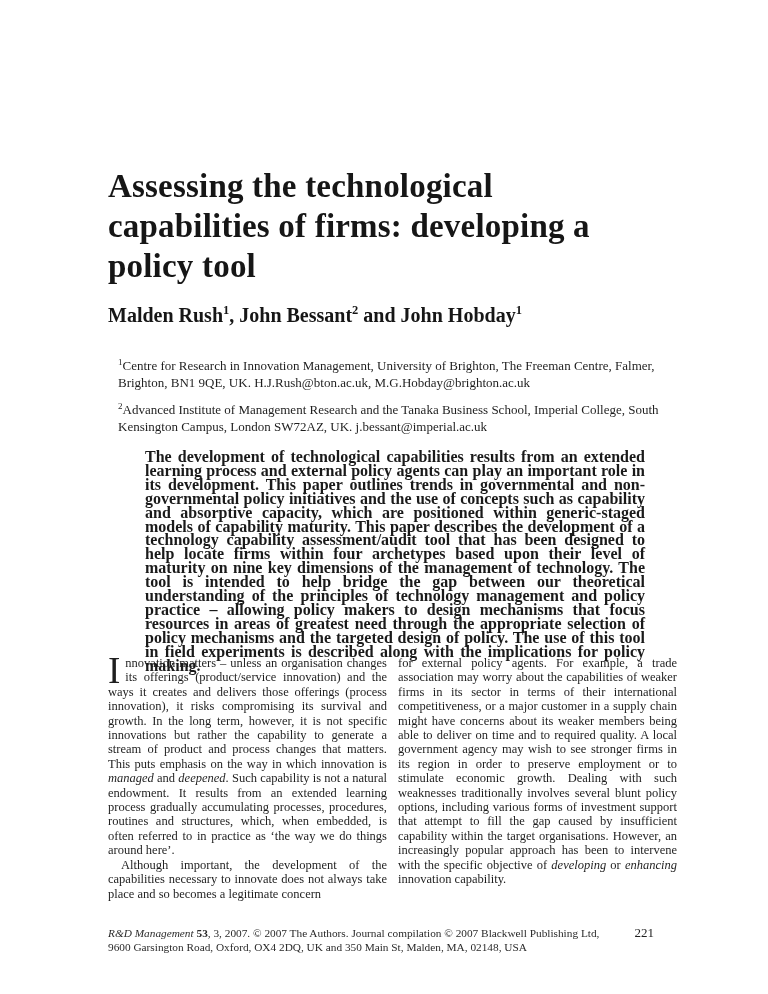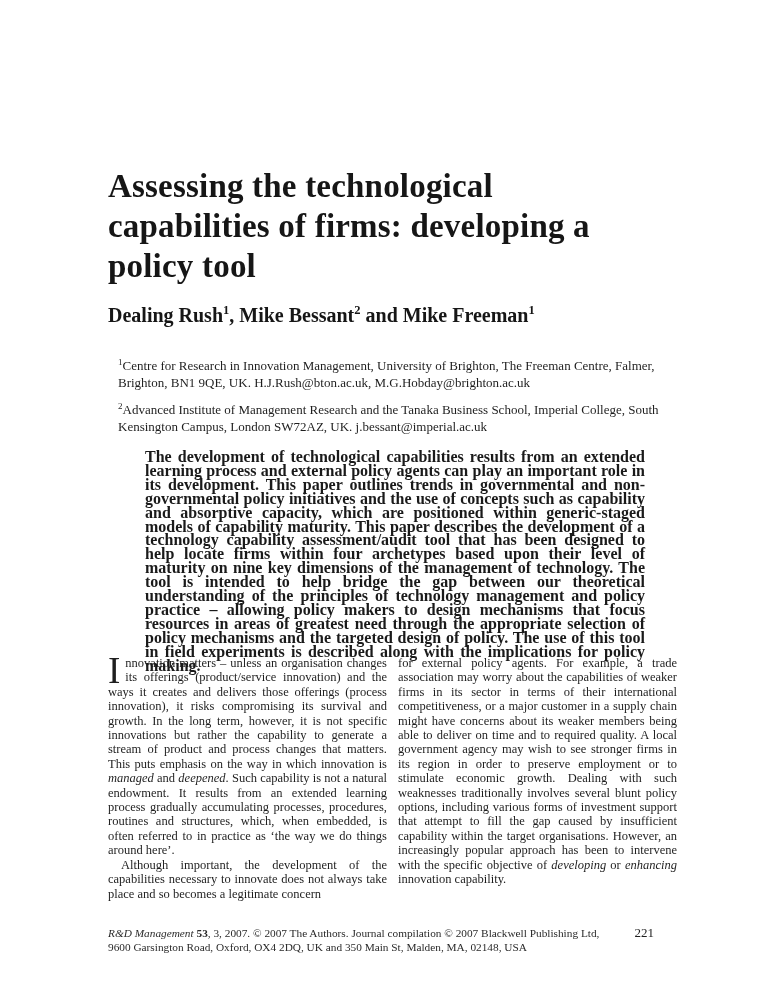--- a/index.html
+++ b/index.html
@@ -98,21 +98,21 @@
 <body>
 
 <div class="page">
 
   <h1 class="title">
       <span class="tline">Assessing the technological</span>
       <span class="tline">capabilities of firms: developing a</span>
       <span class="tline">policy tool</span>
     </h1>
 
-  <div class="authors"><span>Dealing Rush</span><sup>1</sup><span>, </span><span>Mike Bessant</span><sup>2</sup><span> and </span><span>Mike Freeman</span><sup>1</sup></div>
+  <div class="authors"><span>Malden Rush</span><sup>1</sup><span>, </span><span>John Bessant</span><sup>2</sup><span> and </span><span>John Hobday</span><sup>1</sup></div>
 
   <div class="affils">
     <p><sup>1</sup><span>Centre for Research in Innovation Management, University of Brighton, The Freeman Centre, Falmer, Brighton, BN1 9QE, UK. H.J.Rush@bton.ac.uk, M.G.Hobday@brighton.ac.uk</span></p>
     <p><sup>2</sup><span>Advanced Institute of Management Research and the Tanaka Business School, Imperial College, South Kensington Campus, London SW72AZ, UK. j.bessant@imperial.ac.uk</span></p>
   </div>
 
   <p class="abstract">The development of technological capabilities results from an extended learning process and external policy agents can play an important role in its development. This paper outlines trends in governmental and non-governmental policy initiatives and the use of concepts such as capability and absorptive capacity, which are positioned within generic-staged models of capability maturity. This paper describes the development of a technology capability assessment/audit tool that has been designed to help locate firms within four archetypes based upon their level of maturity on nine key dimensions of the management of technology. The tool is intended to help bridge the gap between our theoretical understanding of the principles of technology management and policy practice – allowing policy makers to design mechanisms that focus resources in areas of greatest need through the appropriate selection of policy mechanisms and the targeted design of policy. The use of this tool in field experiments is described along with the implications for policy making.</p>
 
   <div class="col col-left">
     <p class="body-p"><span class="dropcap">I</span><span>nnovation matters – unless an organisation changes its offerings (product/service innovation) and the ways it creates and delivers those offerings (process innovation), it risks compromising its survival and growth. In the long term, however, it is not specific innovations but rather the capability to generate a stream of product and process changes that matters. This puts emphasis on the way in which innovation is </span><i>managed</i><span> and </span><i>deepened</i><span>. Such capability is not a natural endowment. It results from an extended learning process gradually accumulating processes, procedures, routines and structures, which, when embedded, is often referred to in practice as ‘the way we do things around here’.</span></p>

